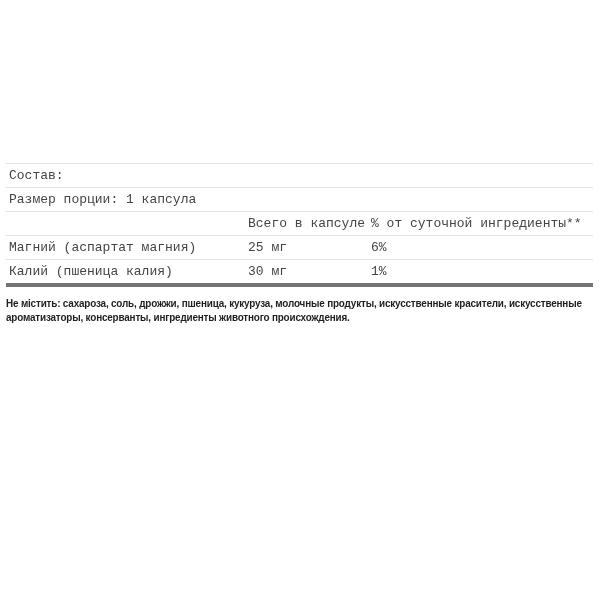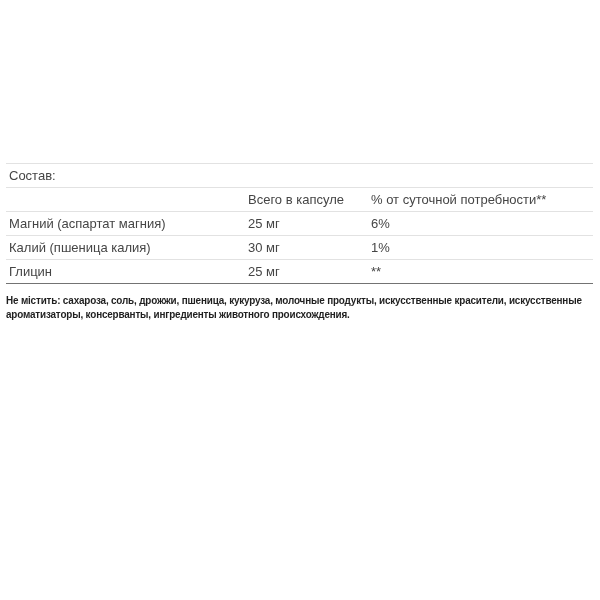--- a/index.html
+++ b/index.html
@@ -17,21 +17,22 @@
   .label-container {
     position: absolute;
     top: 163px;
     left: 6px;
     width: 587px;
   }
   table.facts {
     border-collapse: collapse;
     table-layout: fixed;
     width: 587px;
-    border-bottom: 1px solid #737373;
+    border-bottom: 4px solid #737373;
+    font-family: Liberation Mono, monospace;
   }
   table.facts td {
     height: 23px;
     font-size: 13px;
     line-height: 23px;
     color: #454545;
     border-top: 1px solid #e2e2e2;
     padding: 0 0 0 3px;
     vertical-align: middle;
     white-space: nowrap;
@@ -60,37 +61,35 @@
     <colgroup>
       <col class="c1">
         <col class="c2">
         <col class="c3">
     </colgroup>
     <tbody>
       <tr>
         <td colspan="3">Состав:</td>
       </tr>
       <tr>
+        <td colspan="3">Размер порции: 1 капсула</td>
+      </tr>
+      <tr>
         <td></td>
         <td>Всего в капсуле</td>
-        <td>% от суточной потребности**</td>
+        <td>% от суточной ингредиенты**</td>
       </tr>
 
       <tr>
           <td>Магний (аспартат магния)</td>
           <td>25 мг</td>
           <td>6%</td>
         </tr>
         <tr>
           <td>Калий (пшеница калия)</td>
           <td>30 мг</td>
           <td>1%</td>
         </tr>
-        <tr>
-          <td>Глицин</td>
-          <td>25 мг</td>
-          <td>**</td>
-        </tr>
     </tbody>
   </table>
 
   <div class="disclaimer">Не містить: сахароза, соль, дрожжи, пшеница, кукуруза, молочные продукты, искусственные красители, искусственные ароматизаторы, консерванты, ингредиенты животного происхождения.</div>
 </div>
 
 </body></html>

